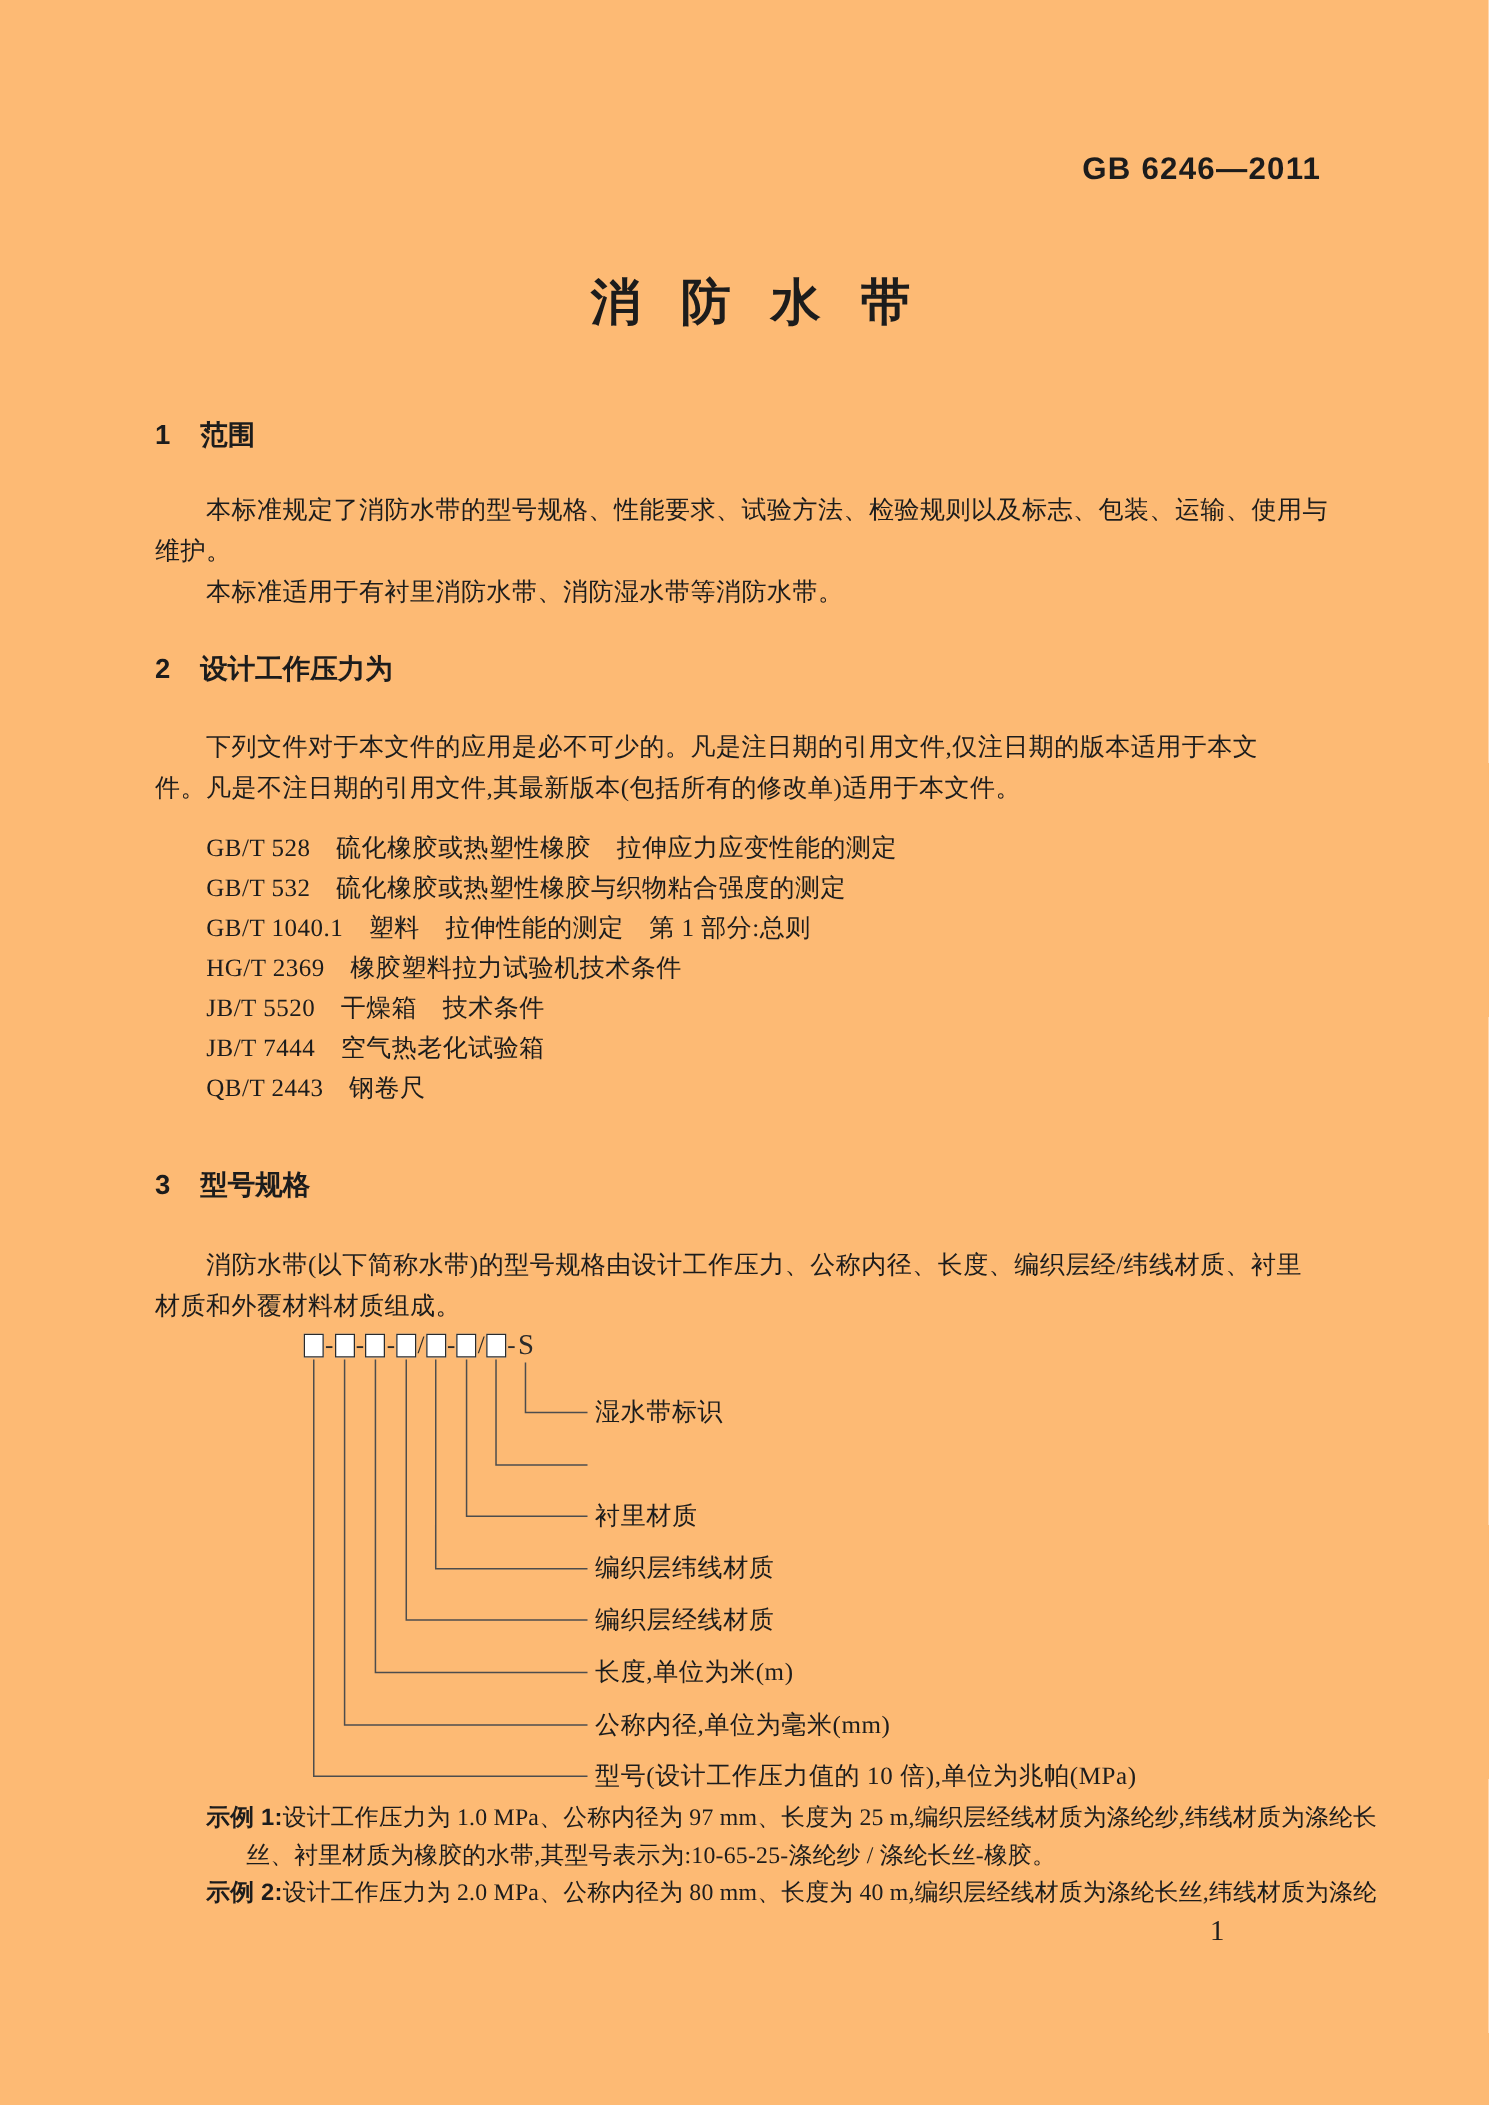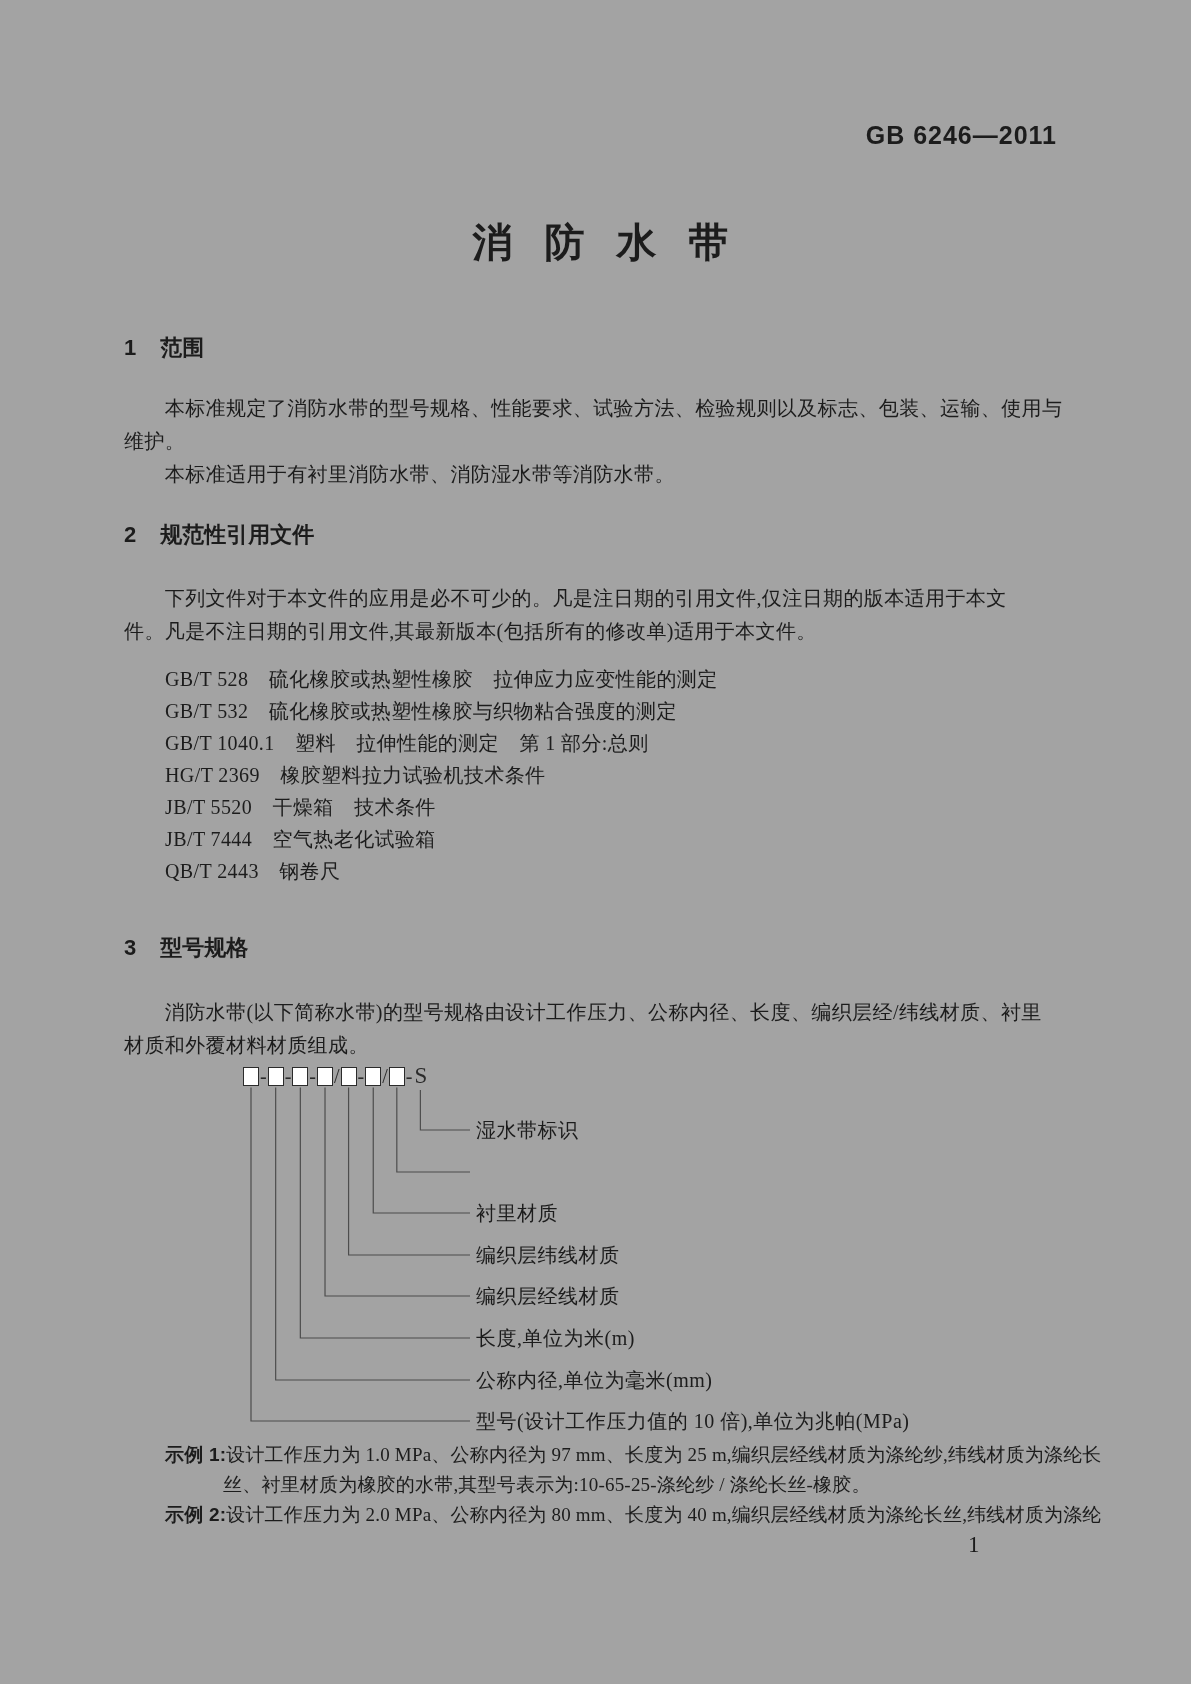--- a/index.html
+++ b/index.html
@@ -1,19 +1,19 @@
 <!DOCTYPE html>
 <html><head>
 <meta charset="utf-8">
 <style>
   html,body{margin:0;padding:0;background:#ffffff;}
   .page{
     position:relative;
     width:1191px;height:1684px;
-    background:#a3a3a3;
+    background:#fdba74;
     font-family:"Liberation Serif","DejaVu Serif",serif;
     color:#1c1c1c;
     overflow:hidden;
   }
   .abs{position:absolute;}
   .header-code{
     top:121px;right:134px;
     font-family:"Liberation Sans","DejaVu Sans",sans-serif;
     font-weight:bold;font-size:25px;line-height:28px;
     letter-spacing:1px;
@@ -53,21 +53,21 @@
   }
   .fanchor{font-size:23px;line-height:24px;color:#2b2b2b;padding-left:1px;}
   .dlabel{
     position:absolute;left:476px;
     font-size:20px;line-height:26px;letter-spacing:0.5px;
     white-space:nowrap;
   }
   .connectors{position:absolute;top:0;left:0;pointer-events:none;}
   .examples{top:1440px;left:165px;width:920px;font-size:19px;}
   .ex-line{line-height:30px;white-space:nowrap;letter-spacing:0.2px;}
-  .ex-cont{margin-left:58px;}
+  .ex-cont{margin-left:32px;}
   .ex-label{
     font-family:"Liberation Sans","DejaVu Sans",sans-serif;
     font-weight:bold;
   }
   .page-number{
     top:1531px;left:968px;
     font-size:23px;line-height:28px;
   }
 </style>
 </head>
@@ -82,21 +82,21 @@
   <div class="abs sec-heading" style="top:335px">
     <span class="sec-num">1</span><span>范围</span>
   </div>
   <div class="abs textblock" style="top:392px">
     <div class="tline">　　本标准规定了消防水带的型号规格、性能要求、试验方法、检验规则以及标志、包装、运输、使用与</div>
     <div class="tline">维护。</div>
     <div class="tline">　　本标准适用于有衬里消防水带、消防湿水带等消防水带。</div>
   </div>
 
   <div class="abs sec-heading" style="top:522px">
-    <span class="sec-num">2</span><span>规范性引用文件</span>
+    <span class="sec-num">2</span><span>设计工作压力为</span>
   </div>
   <div class="abs textblock" style="top:582px">
     <div class="tline">　　下列文件对于本文件的应用是必不可少的。凡是注日期的引用文件,仅注日期的版本适用于本文</div>
     <div class="tline">件。凡是不注日期的引用文件,其最新版本(包括所有的修改单)适用于本文件。</div>
   </div>
   <div class="abs refs" style="top:647px">
     <div class="tline">GB/T 528　硫化橡胶或热塑性橡胶　拉伸应力应变性能的测定</div>
     <div class="tline">GB/T 532　硫化橡胶或热塑性橡胶与织物粘合强度的测定</div>
     <div class="tline">GB/T 1040.1　塑料　拉伸性能的测定　第 1 部分:总则</div>
     <div class="tline">HG/T 2369　橡胶塑料拉力试验机技术条件</div>

